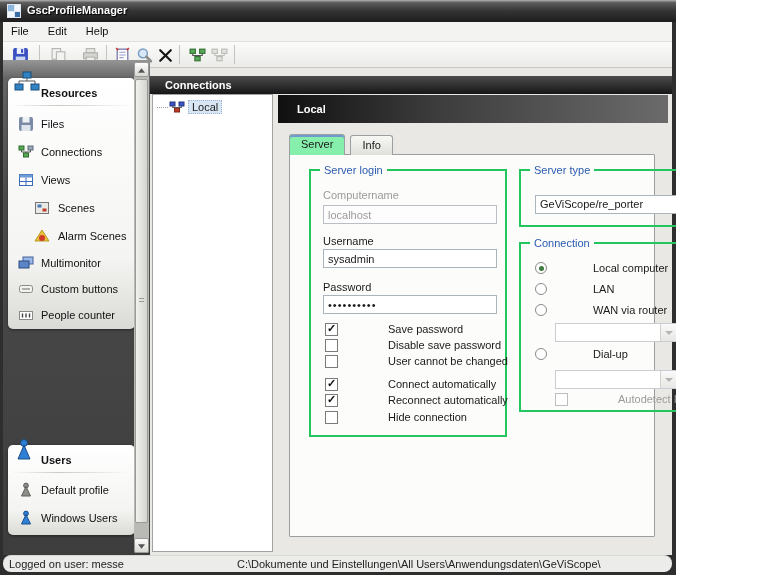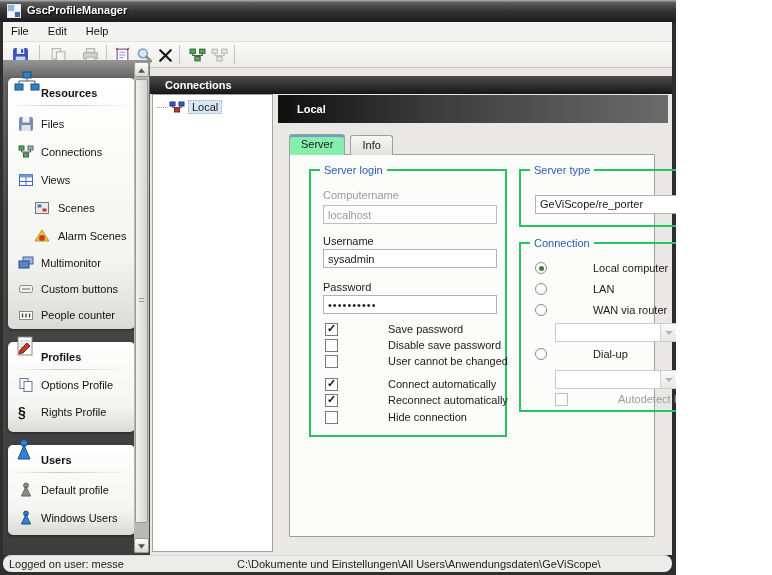--- a/index.html
+++ b/index.html
@@ -286,40 +286,20 @@
       </div>
       <div class="srow" style="top:224px">
         <svg class="sic" viewBox="0 0 16 16">
           <rect x="1.5" y="4.5" width="13" height="8" fill="#fff" stroke="#8a8a86"></rect>
           <path d="M4.5 6.5 v4 M8 6.5 v4 M11.5 6.5 v4" stroke="#444" stroke-width="1.4"></path>
         </svg>
         <span class="slbl">People counter</span>
       </div>
     </div>
 
-    <div class="spanel" style="top:282px;height:90px">
-      <svg class="shead-icon" width="22" height="24" viewBox="0 0 22 24">
-        <rect x="4" y="2" width="14" height="18" fill="#fff" stroke="#8a8a86"></rect>
-        <path d="M6 6 h10 M6 9 h10 M6 12 h7" stroke="#b5c2d2"></path>
-        <path d="M6 15 l7 -7 3 3 -7 7 -4 1 z" fill="#c23a2a" stroke="#8a2418"></path>
-      </svg>
-      <span class="shead-title">Profiles</span>
-      <div class="shead-rule"></div>
-      <div class="srow" style="top:30px">
-        <svg class="sic" viewBox="0 0 16 16">
-          <rect x="2" y="1.5" width="8" height="10" fill="#fdfdfd" stroke="#6a7a9a"></rect>
-          <rect x="6" y="4.5" width="8" height="10" fill="#fdfdfd" stroke="#6a7a9a"></rect>
-        </svg>
-        <span class="slbl">Options Profile</span>
-      </div>
-      <div class="srow" style="top:57px">
-        <span class="sic glyph-s">§</span>
-        <span class="slbl">Rights Profile</span>
-      </div>
-    </div>
 
     <div class="spanel" style="top:385px;height:90px">
       <svg class="shead-icon" width="20" height="24" viewBox="0 0 20 24">
         <circle cx="10" cy="5" r="3.4" fill="#2f7fd6" stroke="#1c4f8a"></circle>
         <path d="M4 21 L10 7 L16 21 Z" fill="#2f7fd6" stroke="#1c4f8a"></path>
       </svg>
       <span class="shead-title">Users</span>
       <div class="shead-rule"></div>
       <div class="srow" style="top:32px">
         <svg class="sic" viewBox="0 0 16 16">

